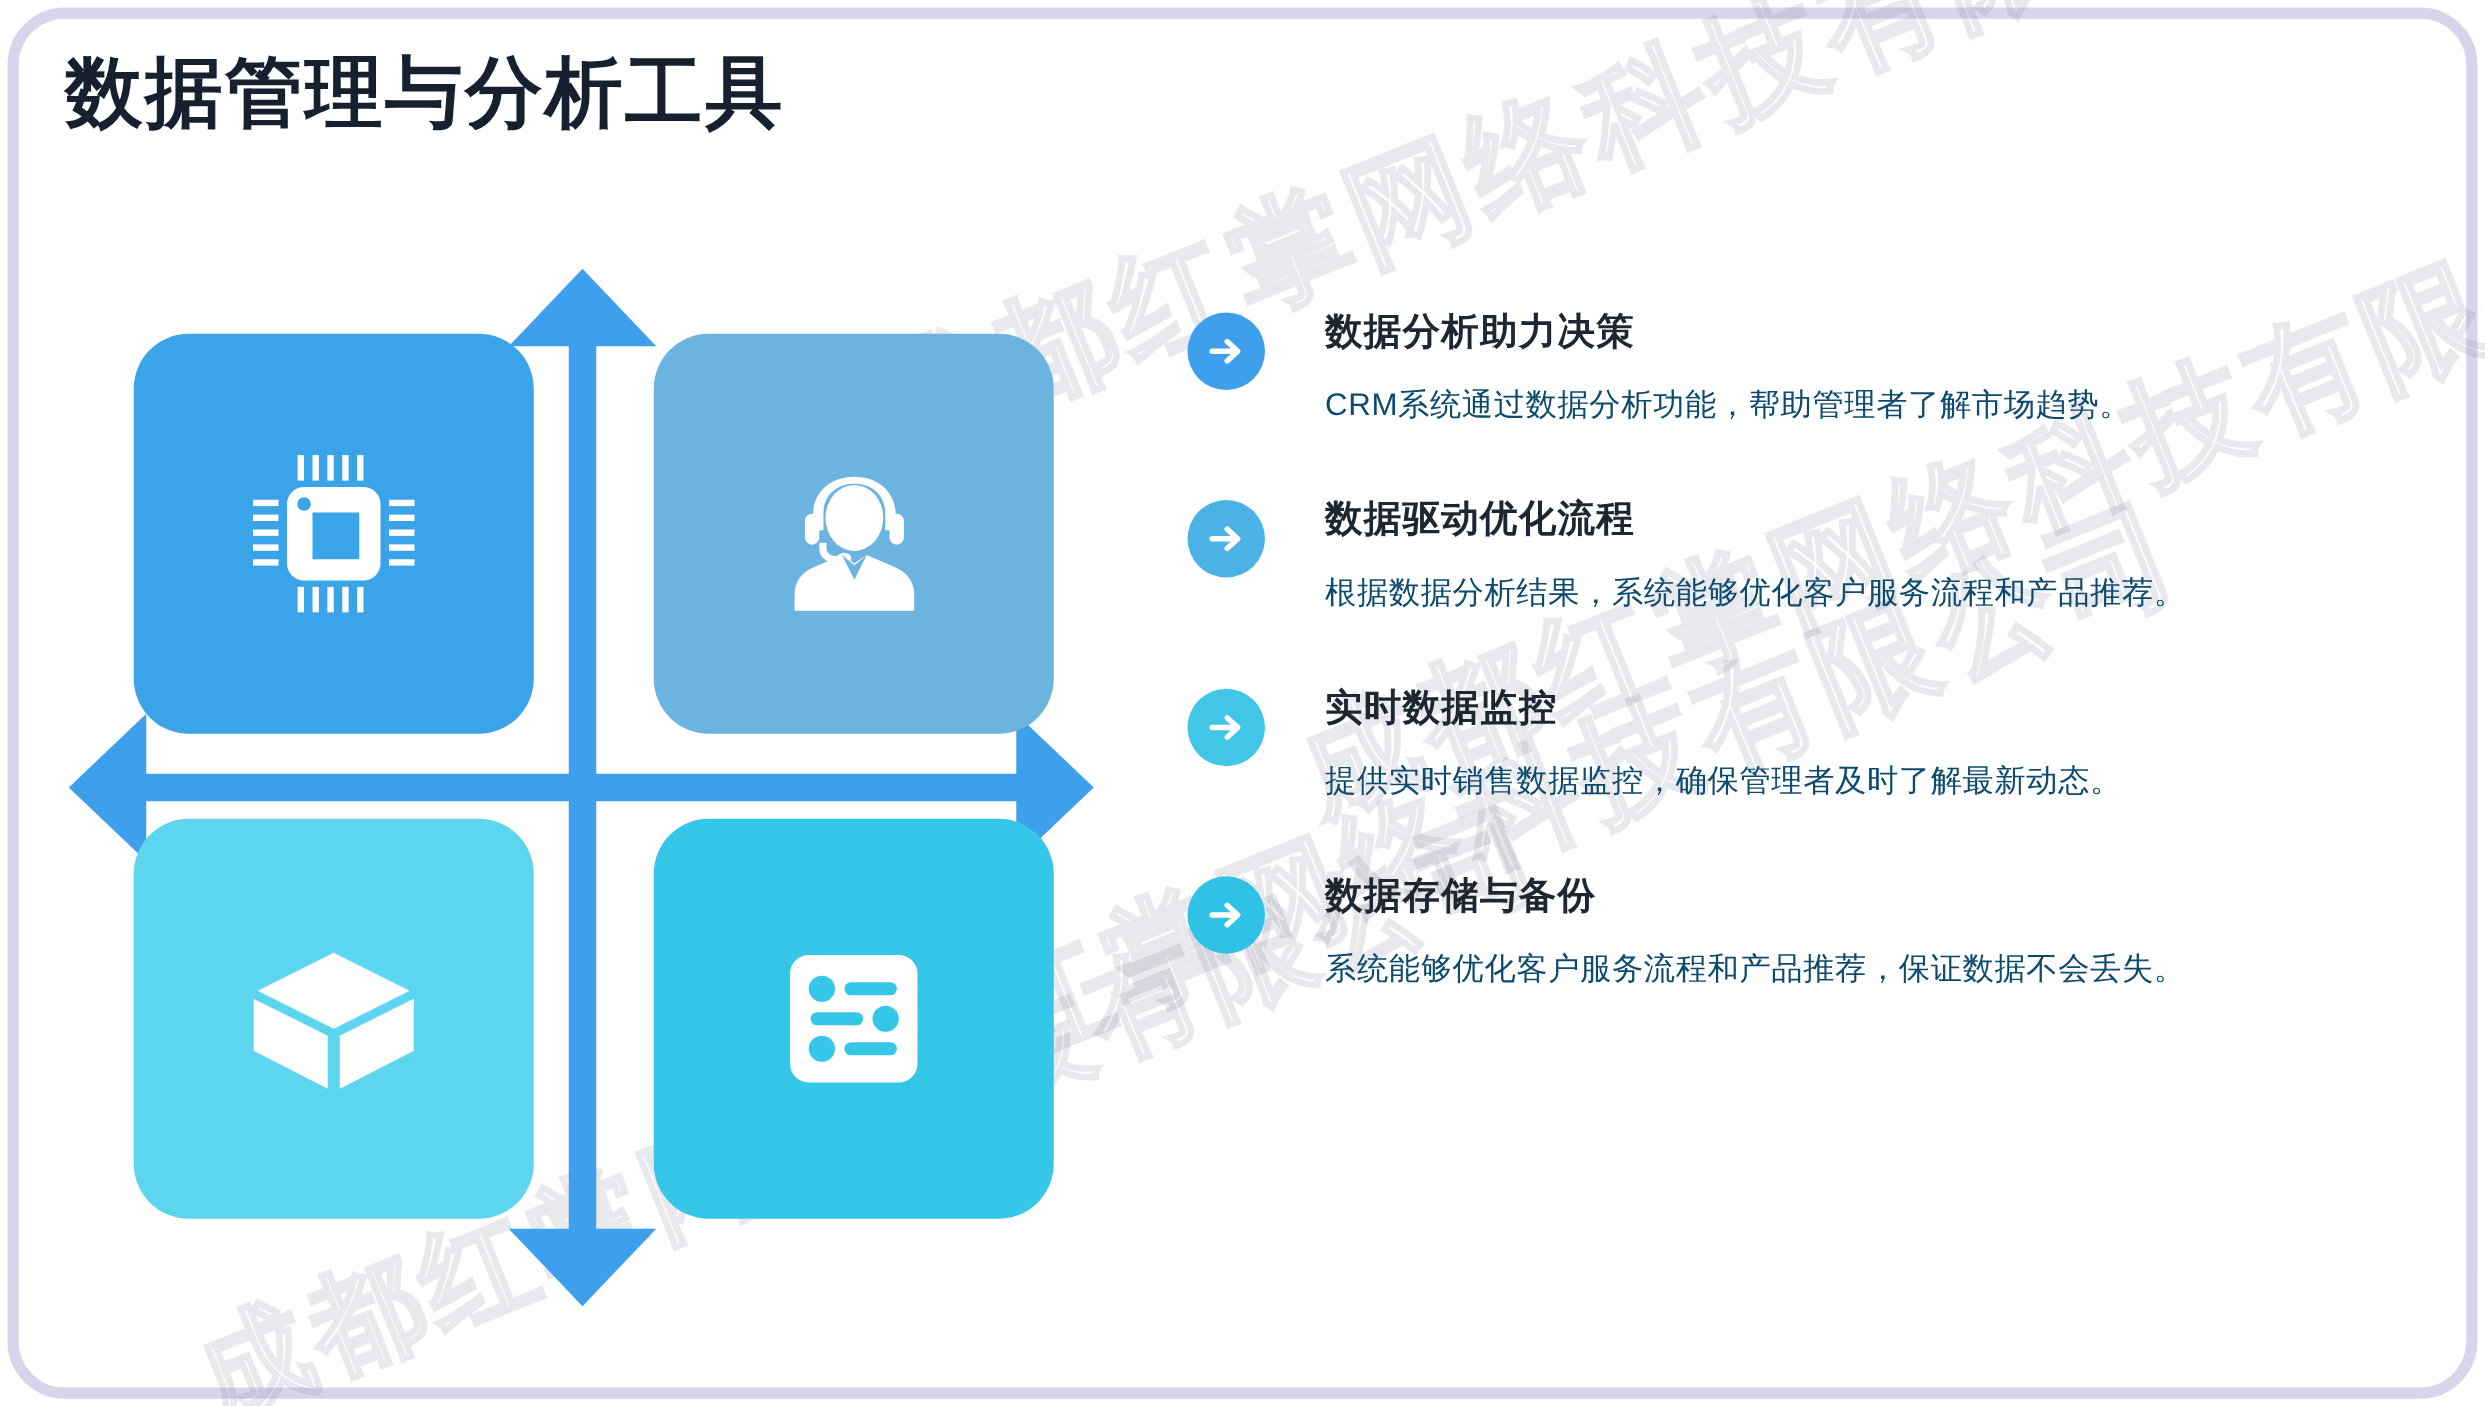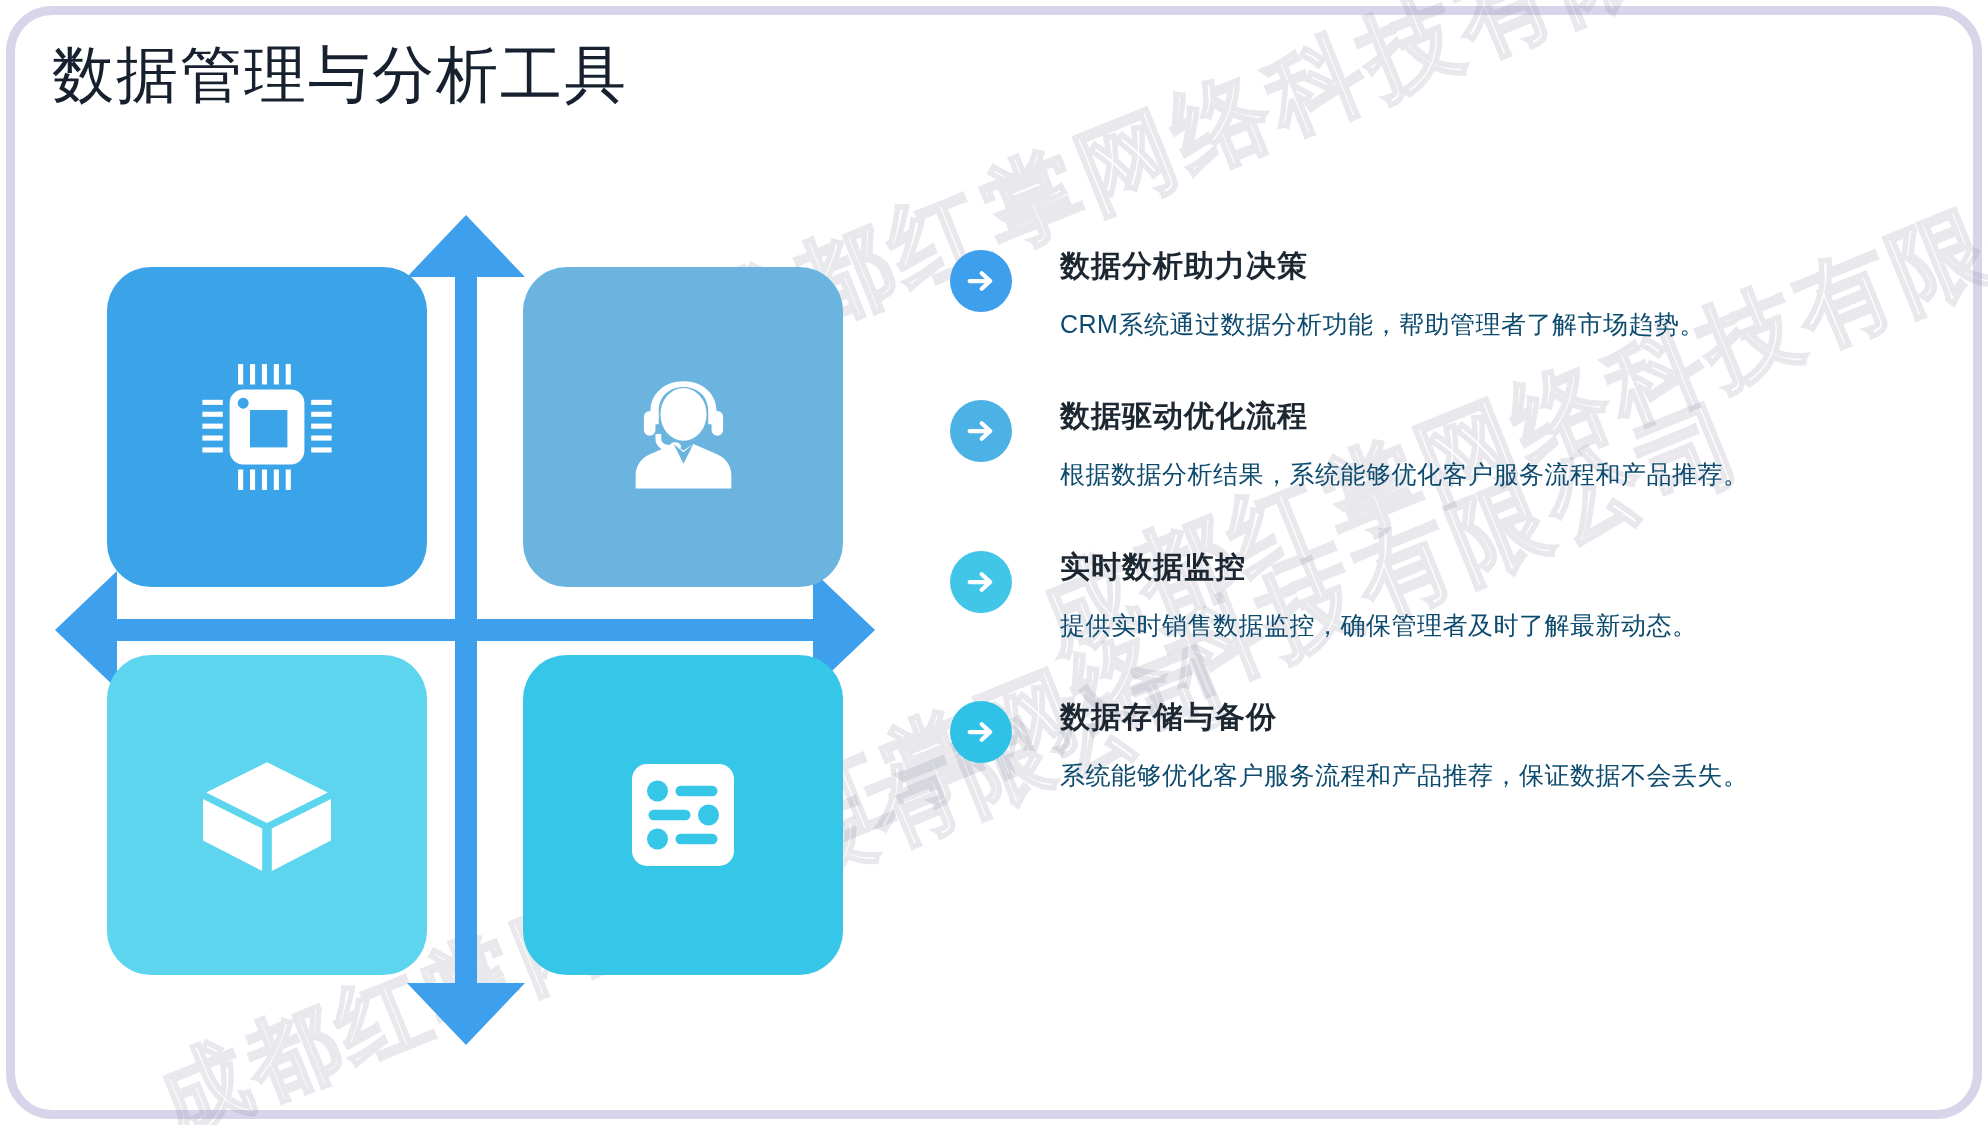--- a/index.html
+++ b/index.html
@@ -60,21 +60,21 @@
   .wm3 { left: 560px;  top: 600px; }
   .wm4 { left: 120px;  top: 830px; font-size: 90px; }
 
   
   .title {
     position: absolute;
     left: 52px;
     top: 36px;
     z-index: 6;
     font-size: 62px;
-    font-weight: 400;
+    font-weight: 700;
     color: #16202e;
     letter-spacing: 2px;
     line-height: 1.25;
   }
 
   
   .diagram {
     position: absolute;
     left: 55px;
     top: 215px;

